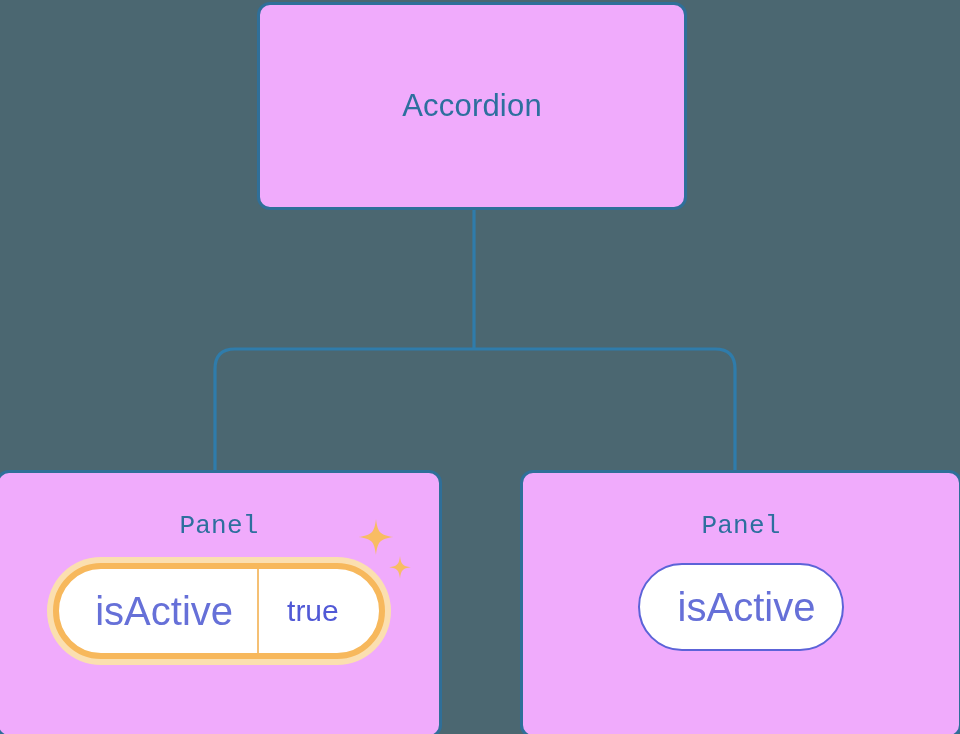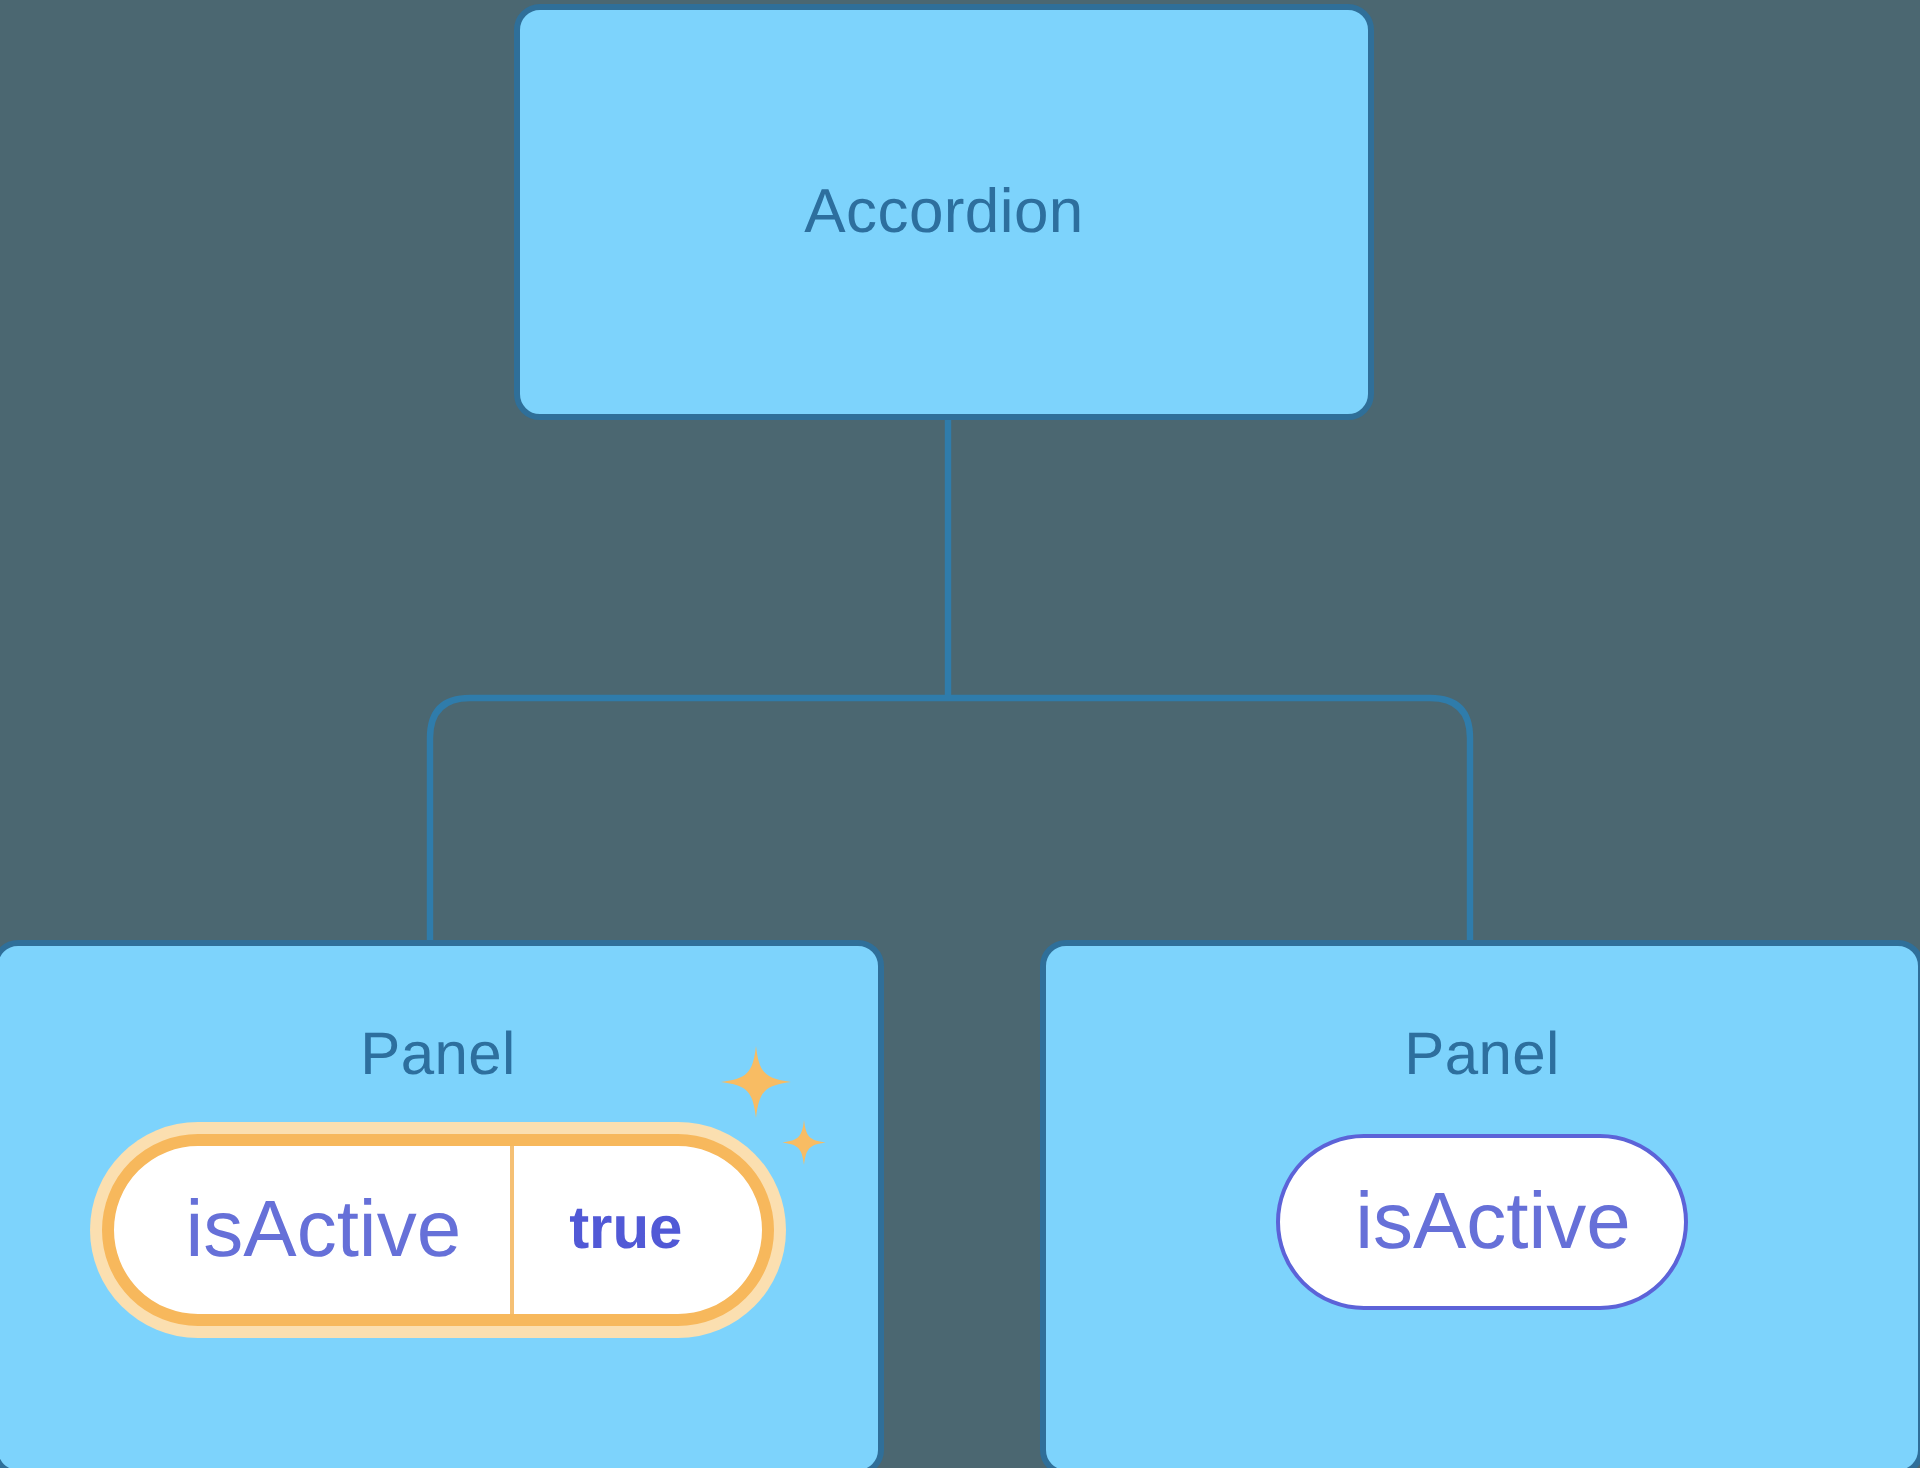--- a/index.html
+++ b/index.html
@@ -31,21 +31,21 @@
     top: 0;
     width: 960px;
     height: 734px;
     z-index: 1;
     pointer-events: none;
   }
 
   
   .node-card {
     position: absolute;
-    background: #7dd3fc;
+    background: #f0abfc;
     border: 3px solid #2f6f99;
     border-radius: 13px;
     z-index: 2;
     display: flex;
     flex-direction: column;
     align-items: center;
   }
 
   .node-title {
     color: #2d6f9e;
@@ -75,21 +75,22 @@
     left: -4px;
     width: 446px;
   }
 
   #child-node-1 {
     left: 520px;
     width: 442px;
   }
 
   .child-node .node-title {
-    font-size: 30px;
+    font-size: 26px;
+    font-family: Liberation Mono, monospace;
   }
 
   
   .prop-pill-wrap {
     position: relative;
     margin-top: 22px;
     display: flex;
     align-items: center;
     justify-content: center;
   }
@@ -142,21 +143,21 @@
     height: 96px;
   }
 
   .prop-pill.highlight .pill-key {
     color: #6670d8;
     padding: 0 24px 0 36px;
   }
 
   .prop-pill.highlight .pill-val {
     border-left: 2px solid #f5c074;
-    font-weight: 700;
+    font-weight: 400;
     color: #5159d6;
     padding: 0 40px 0 28px;
   }
 
   
   .sparkles {
     position: absolute;
     right: -34px;
     top: -48px;
     width: 70px;

